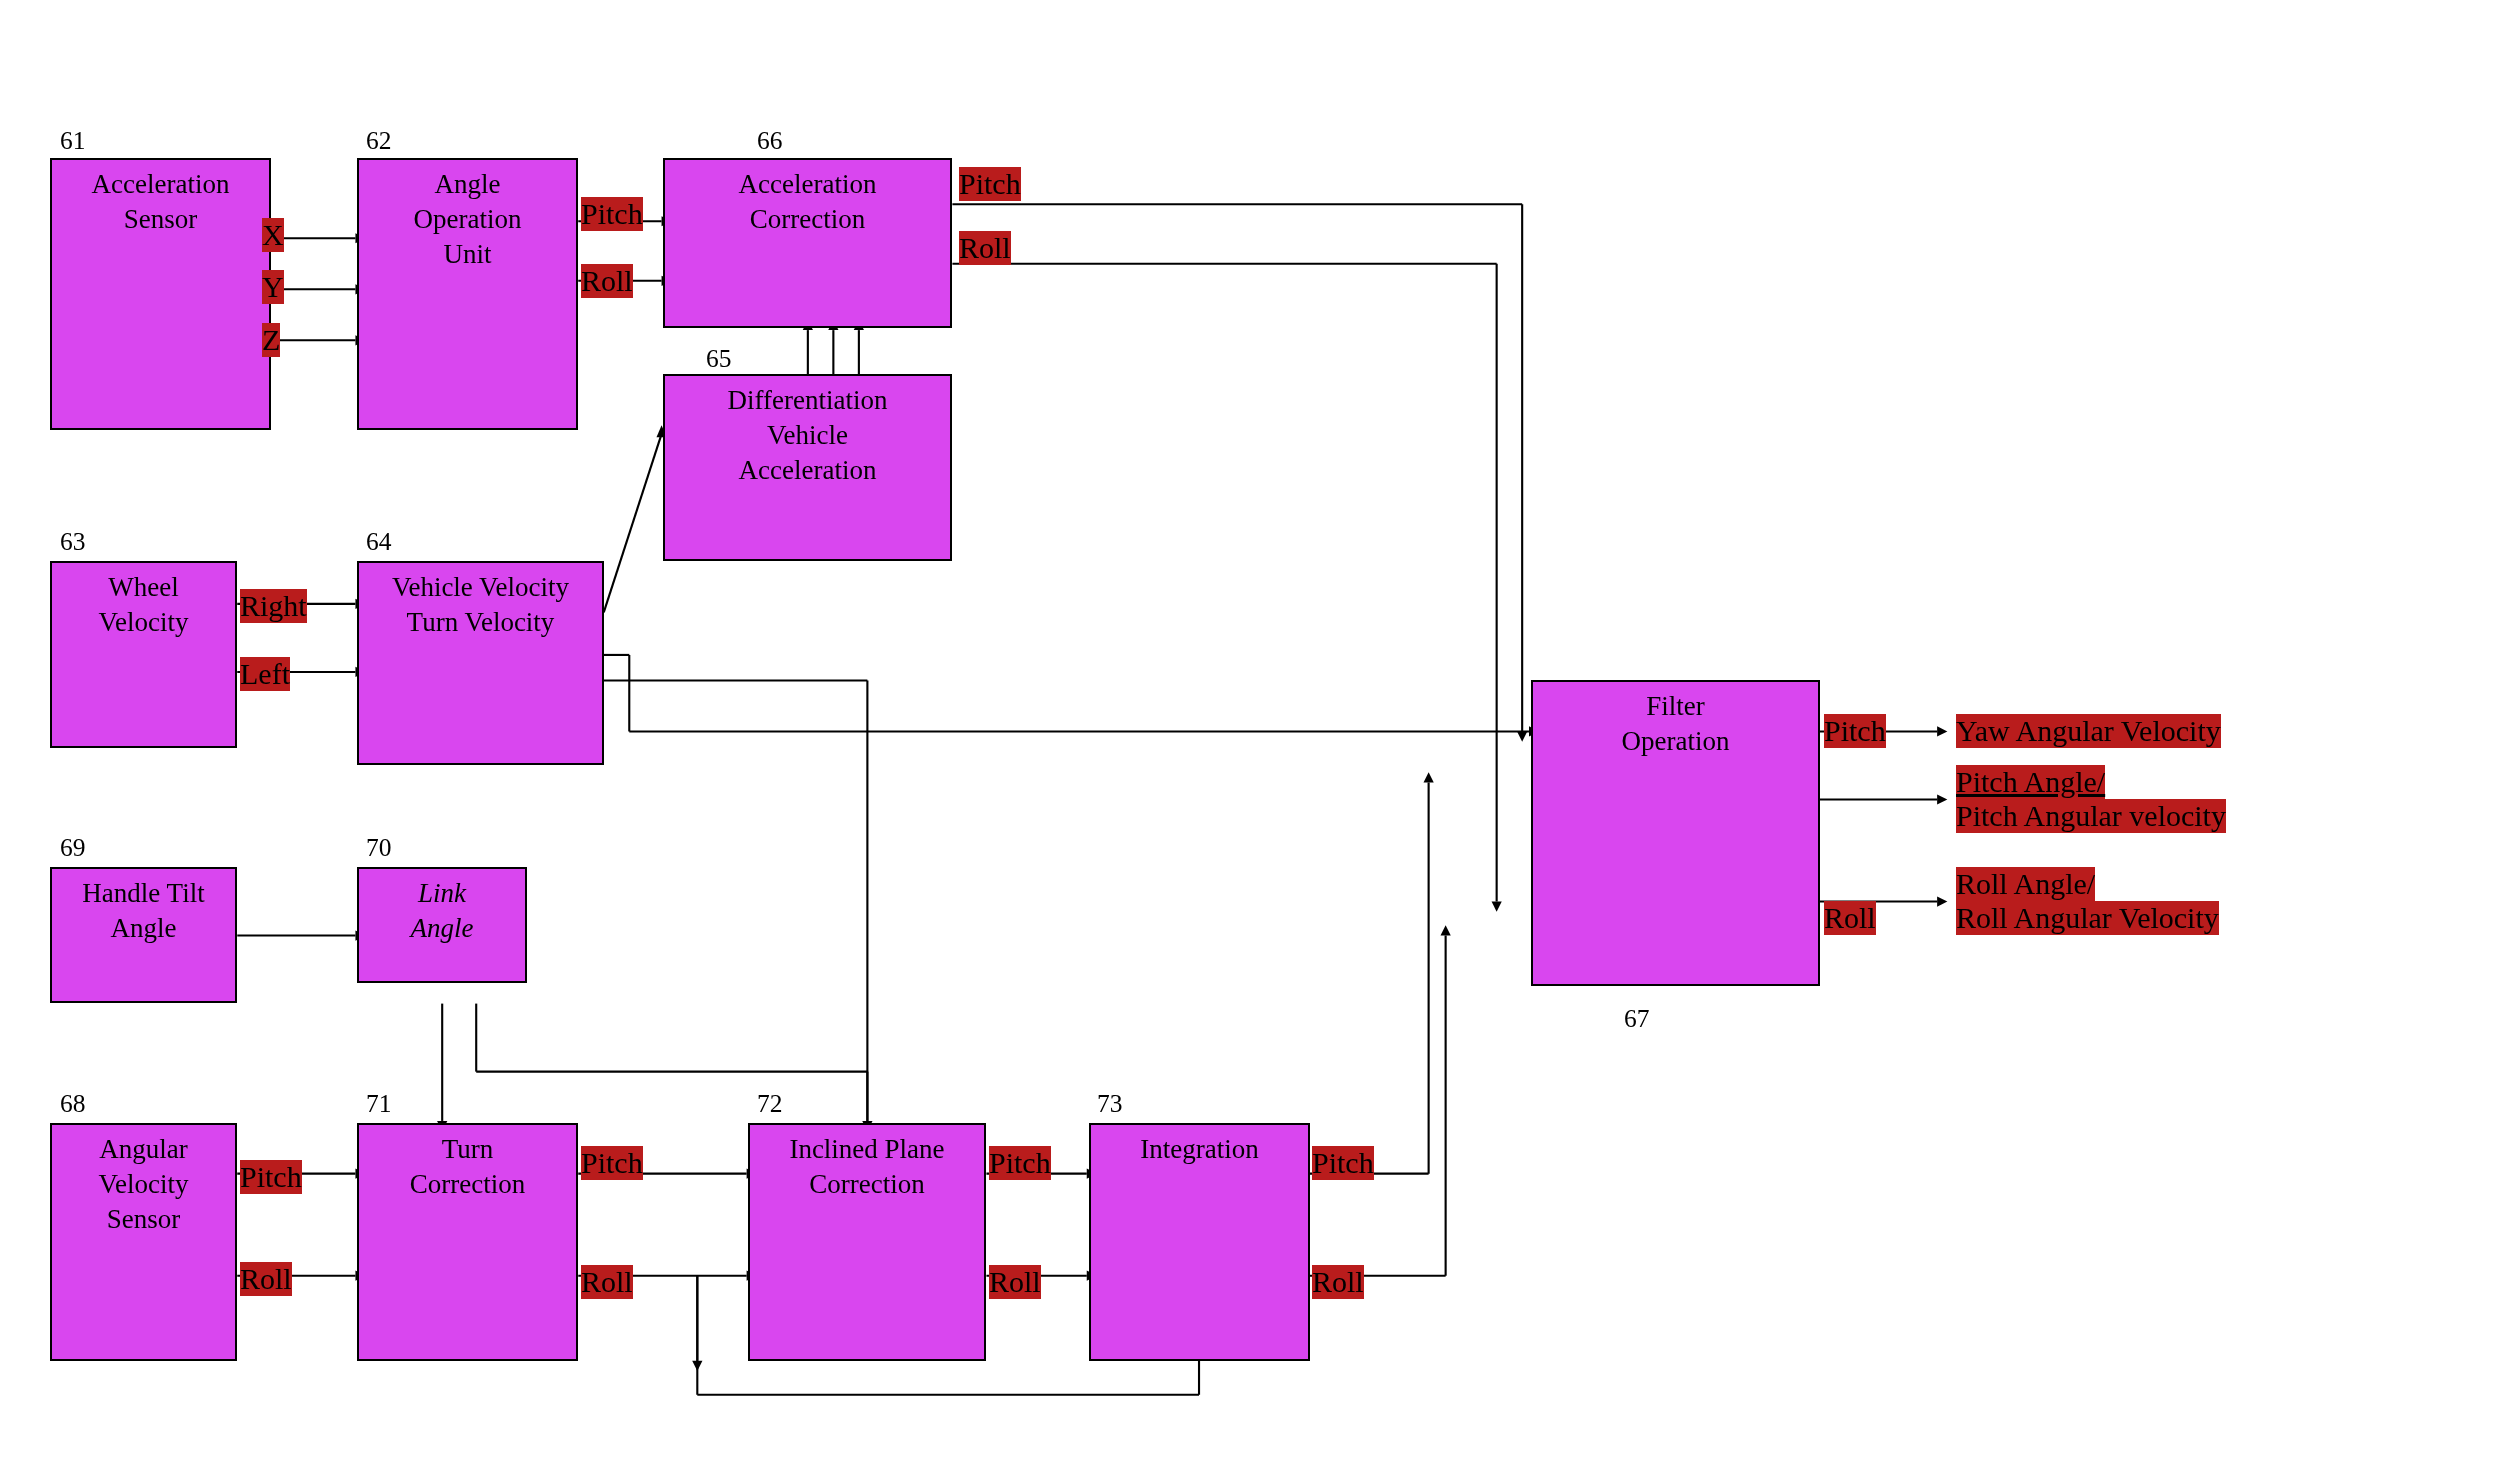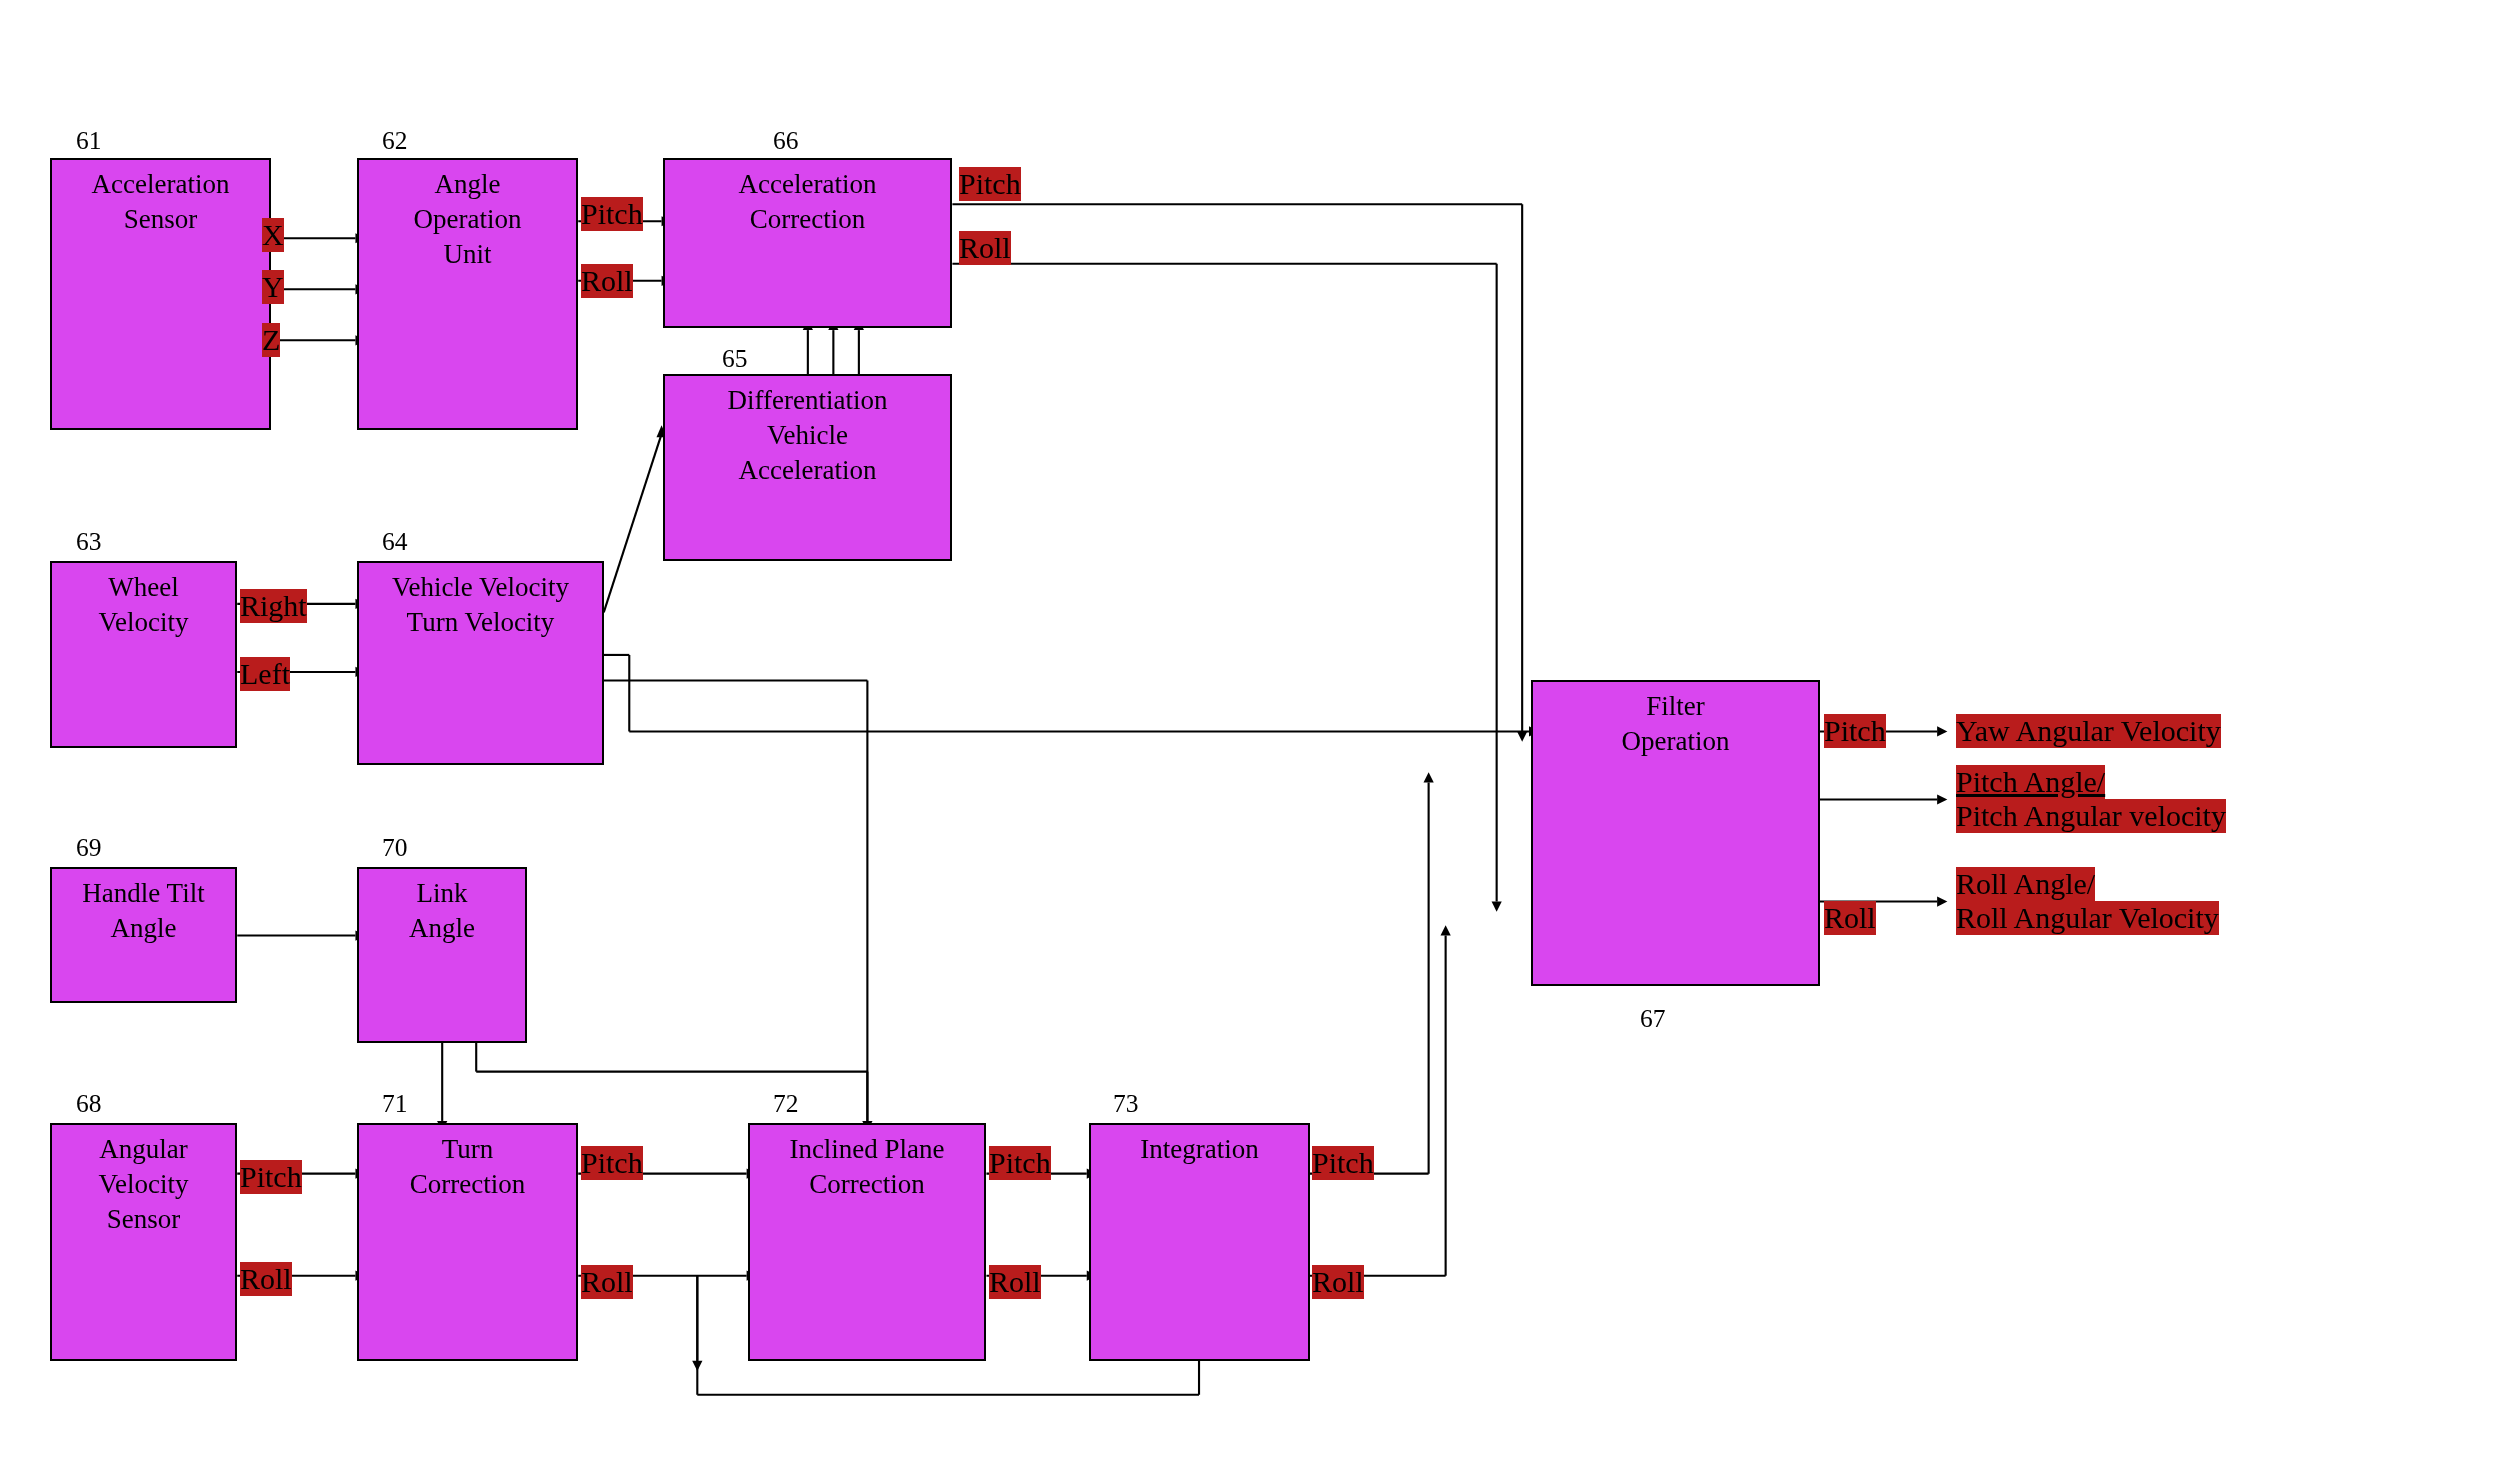--- a/index.html
+++ b/index.html
@@ -42,21 +42,20 @@
       overflow: visible;
     }
     svg.arrows line, svg.arrows path, svg.arrows polyline {
       stroke: #000;
       stroke-width: 2.5;
       fill: none;
     }
     .ref-num {
       position: absolute;
       font-size: 25.5px;
-      margin-left: 16px;
     }
   </style>
 </head>
 <body>
 
 <div class="diagram">
 
   <svg class="arrows" viewBox="0 0 2954 1733" width="2512" height="1474">
 
     <line x1="319" y1="280" x2="418" y2="280"></line>
@@ -182,21 +181,21 @@
   </div>
 
   <div class="block" style="left:357px; top:561px; width:247px; height:204px;">
     <span>Vehicle Velocity<br>Turn Velocity</span>
   </div>
 
   <div class="block" style="left:50px; top:867px; width:187px; height:136px;">
     <span>Handle Tilt<br>Angle</span>
   </div>
 
-  <div class="block" style="left:357px; top:867px; width:170px; height:176px;">
+  <div class="block" style="left:357px; top:867px; width:170px; height:116px;font-style:italic;">
     <span>Link<br>Angle</span>
   </div>
 
   <div class="block" style="left:50px; top:1123px; width:187px; height:238px;">
     <span>Angular<br>Velocity<br>Sensor</span>
   </div>
 
   <div class="block" style="left:357px; top:1123px; width:221px; height:238px;">
     <span>Turn<br>Correction</span>
   </div>

